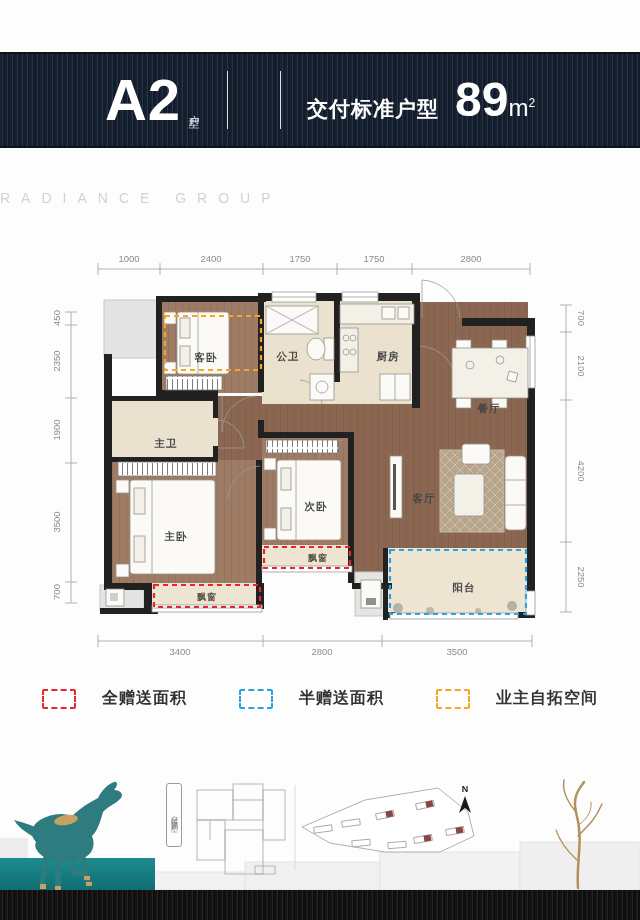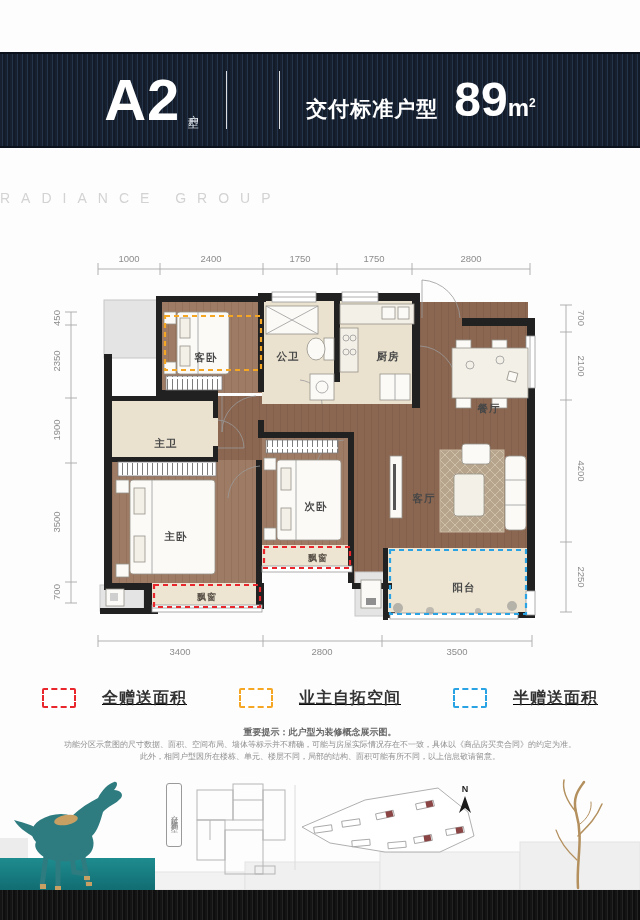--- a/index.html
+++ b/index.html
@@ -11,37 +11,37 @@
     box-shadow:inset 0 2px 0 #0b121c, inset 0 -2px 0 #0b121c;
     display:flex;align-items:center;justify-content:center;color:#fff;}
   .h-unit{display:flex;align-items:center;}
   .h-a2{font-size:58px;font-weight:bold;letter-spacing:1px;line-height:1;}
   .h-suffix{writing-mode:vertical-rl;font-size:11px;letter-spacing:3px;margin:18px 0 0 5px;color:#e8edf4;}
   .h-div{width:1px;height:58px;background:rgba(255,255,255,.85);margin:0 26px;}
   .h-rooms{font-size:30px;font-weight:bold;letter-spacing:2px;}
   .h-area{display:flex;align-items:baseline;}
   .h-area-prefix{font-size:21px;font-weight:bold;letter-spacing:1px;}
   .h-area-val{font-size:48px;font-weight:bold;line-height:1;margin-left:16px;}
-  .h-area-unit{font-size:24px;font-weight:bold;}
+  .h-area-unit{font-size:24px;font-weight:normal;}
   .h-area-unit sup{font-size:12px;}
   
   .watermark{position:absolute;left:0;top:190px;width:640px;text-align:left;
     font-size:14px;letter-spacing:11px;color:#d3d3d3;font-weight:400;}
   
   svg.plan{position:absolute;left:0;top:250px;}
   svg.footerart{position:absolute;left:0;top:760px;}
   .roomlabel{font-size:10.5px;font-weight:bold;fill:#474747;letter-spacing:1px;}
   .baylabel{font-size:9px;font-weight:bold;fill:#5a5248;letter-spacing:1px;}
   .dimtxt{font-size:9.5px;fill:#8c8c8c;}
   .furn{fill:#fbfaf7;stroke:#969289;stroke-width:0.8;}
   .furn2{fill:#f3f0e7;stroke:#969289;stroke-width:0.8;}
   .thinline{stroke:#9a9a9a;stroke-width:0.8;fill:none;}
   
   .legend{position:absolute;left:0;top:688px;width:640px;display:flex;justify-content:center;gap:52px;align-items:center;}
-  .legend-item{display:flex;align-items:flex-start;gap:26px;text-decoration:underline;}
+  .legend-item{display:flex;align-items:flex-end;gap:26px;}
   .legend-swatch{width:30px;height:16px;border:2px dashed #888;border-radius:2px;background:#fff;}
   .legend-label{font-size:16px;font-weight:600;color:#333;letter-spacing:1px;}
   
   .disclaimer{position:absolute;left:40px;top:726px;width:560px;text-align:center;color:#999;}
   .disclaimer .l1{font-size:9px;color:#666;font-weight:bold;line-height:13px;}
   .disclaimer .l2,.disclaimer .l3{font-size:8px;line-height:12px;color:#909090;}
   
   .delivery-box{position:absolute;left:166px;top:783px;width:14px;height:62px;border:1px solid #9a9a9a;border-radius:3px;
      display:flex;align-items:center;justify-content:center;}
   .delivery-box span{writing-mode:vertical-rl;font-size:7.5px;letter-spacing:2px;color:#8a8a8a;}
@@ -310,34 +310,29 @@
       <text x="457" y="655" class="dimtxt">3500</text>
     </g>
   </svg>
 
   <div class="legend">
     <div class="legend-item">
       <span class="legend-swatch" style="border-color: rgb(232, 38, 44);"></span>
       <span class="legend-label">全赠送面积</span>
     </div>
     <div class="legend-item">
+      <span class="legend-swatch" style="border-color: rgb(41, 163, 227);"></span>
+      <span class="legend-label">半赠送面积</span>
+    </div>
+    <div class="legend-item">
       <span class="legend-swatch" style="border-color: rgb(245, 166, 35);"></span>
       <span class="legend-label">业主自拓空间</span>
     </div>
-    <div class="legend-item">
-      <span class="legend-swatch" style="border-color: rgb(41, 163, 227);"></span>
-      <span class="legend-label">半赠送面积</span>
-    </div>
   </div>
 
-  <div class="disclaimer">
-    <div class="l1">重要提示：此户型为装修概念展示图。</div>
-    <div class="l2">功能分区示意图的尺寸数据、面积、空间布局、墙体等标示并不精确，可能与房屋实际情况存在不一致，具体以《商品房买卖合同》的约定为准。</div>
-    <div class="l3">此外，相同户型因所在楼栋、单元、楼层不同，局部的结构、面积可能有所不同，以上信息敬请留意。</div>
-  </div>
 
   <svg class="footerart" width="640" height="130" viewBox="0 760 640 130">
 
     <g>
       <rect x="0" y="838" width="28" height="22" fill="#ececec"></rect>
       <rect x="125" y="872" width="120" height="18" fill="#f2f2f2" stroke="#e4e4e4" stroke-width="1"></rect>
       <rect x="245" y="862" width="135" height="28" fill="#f0f0f0" stroke="#e4e4e4" stroke-width="1"></rect>
       <rect x="380" y="852" width="140" height="38" fill="#f2f2f2" stroke="#e4e4e4" stroke-width="1"></rect>
       <rect x="520" y="842" width="120" height="48" fill="#efefef" stroke="#e4e4e4" stroke-width="1"></rect>
     </g>

